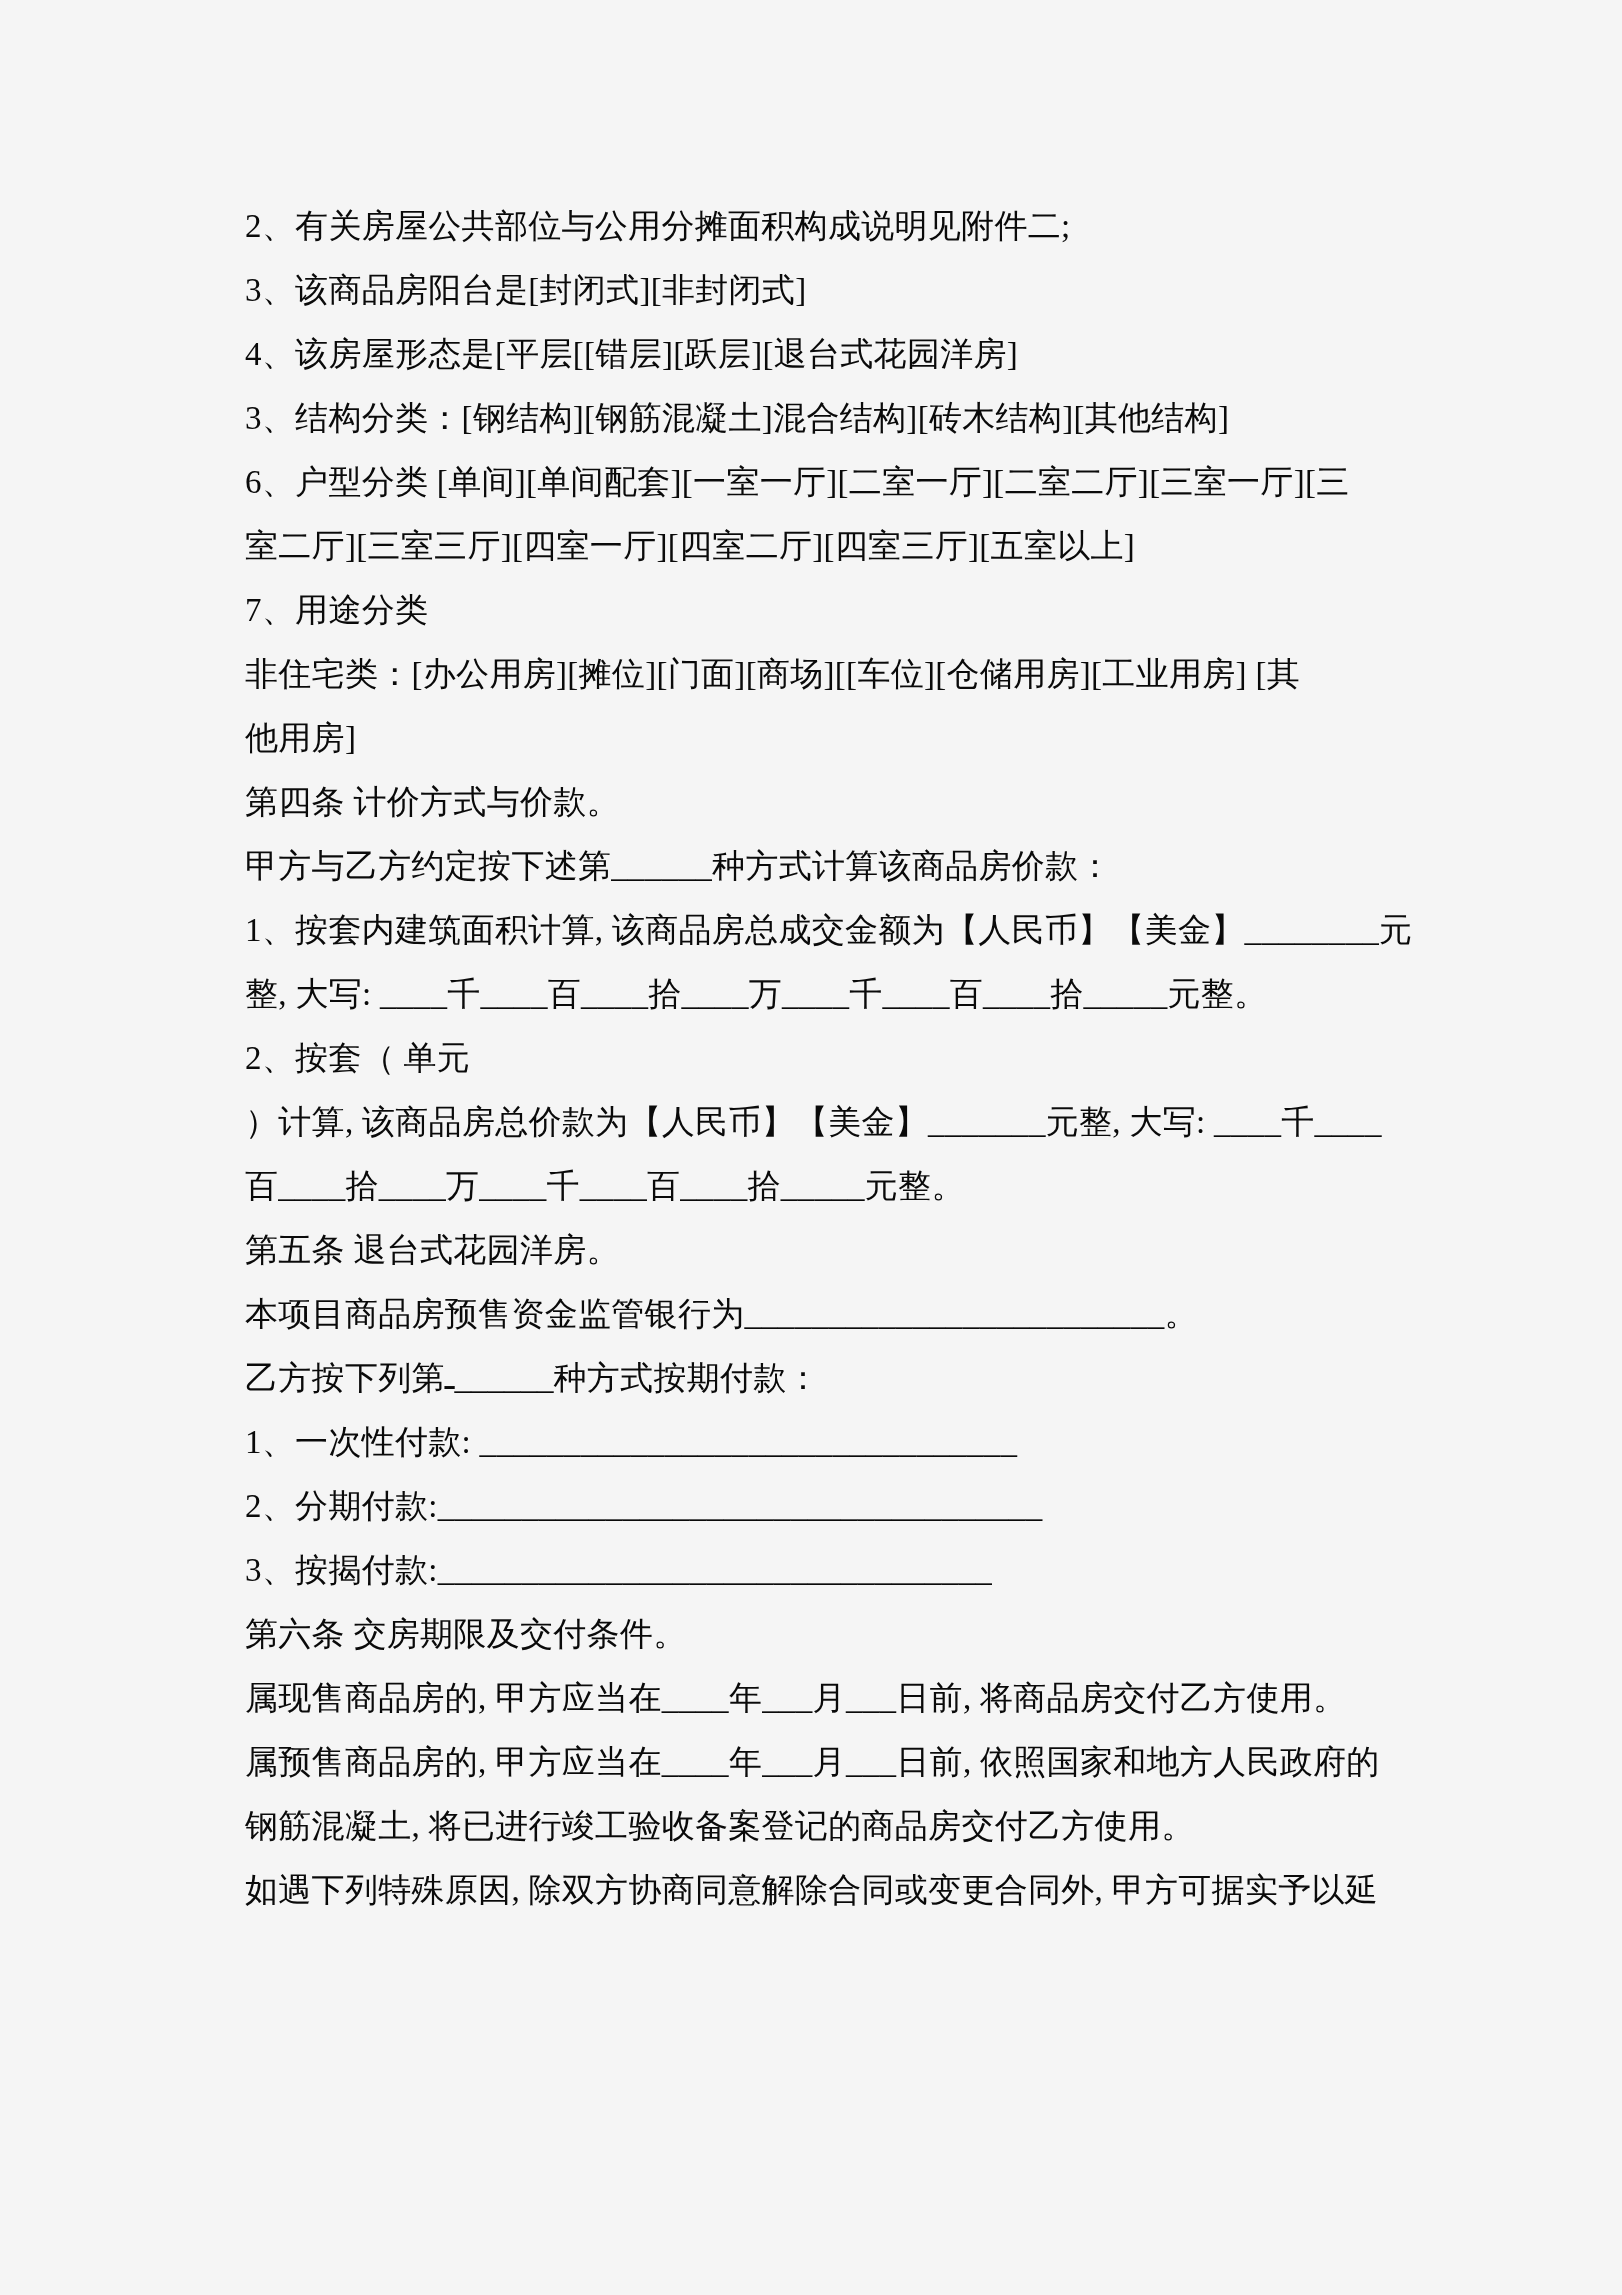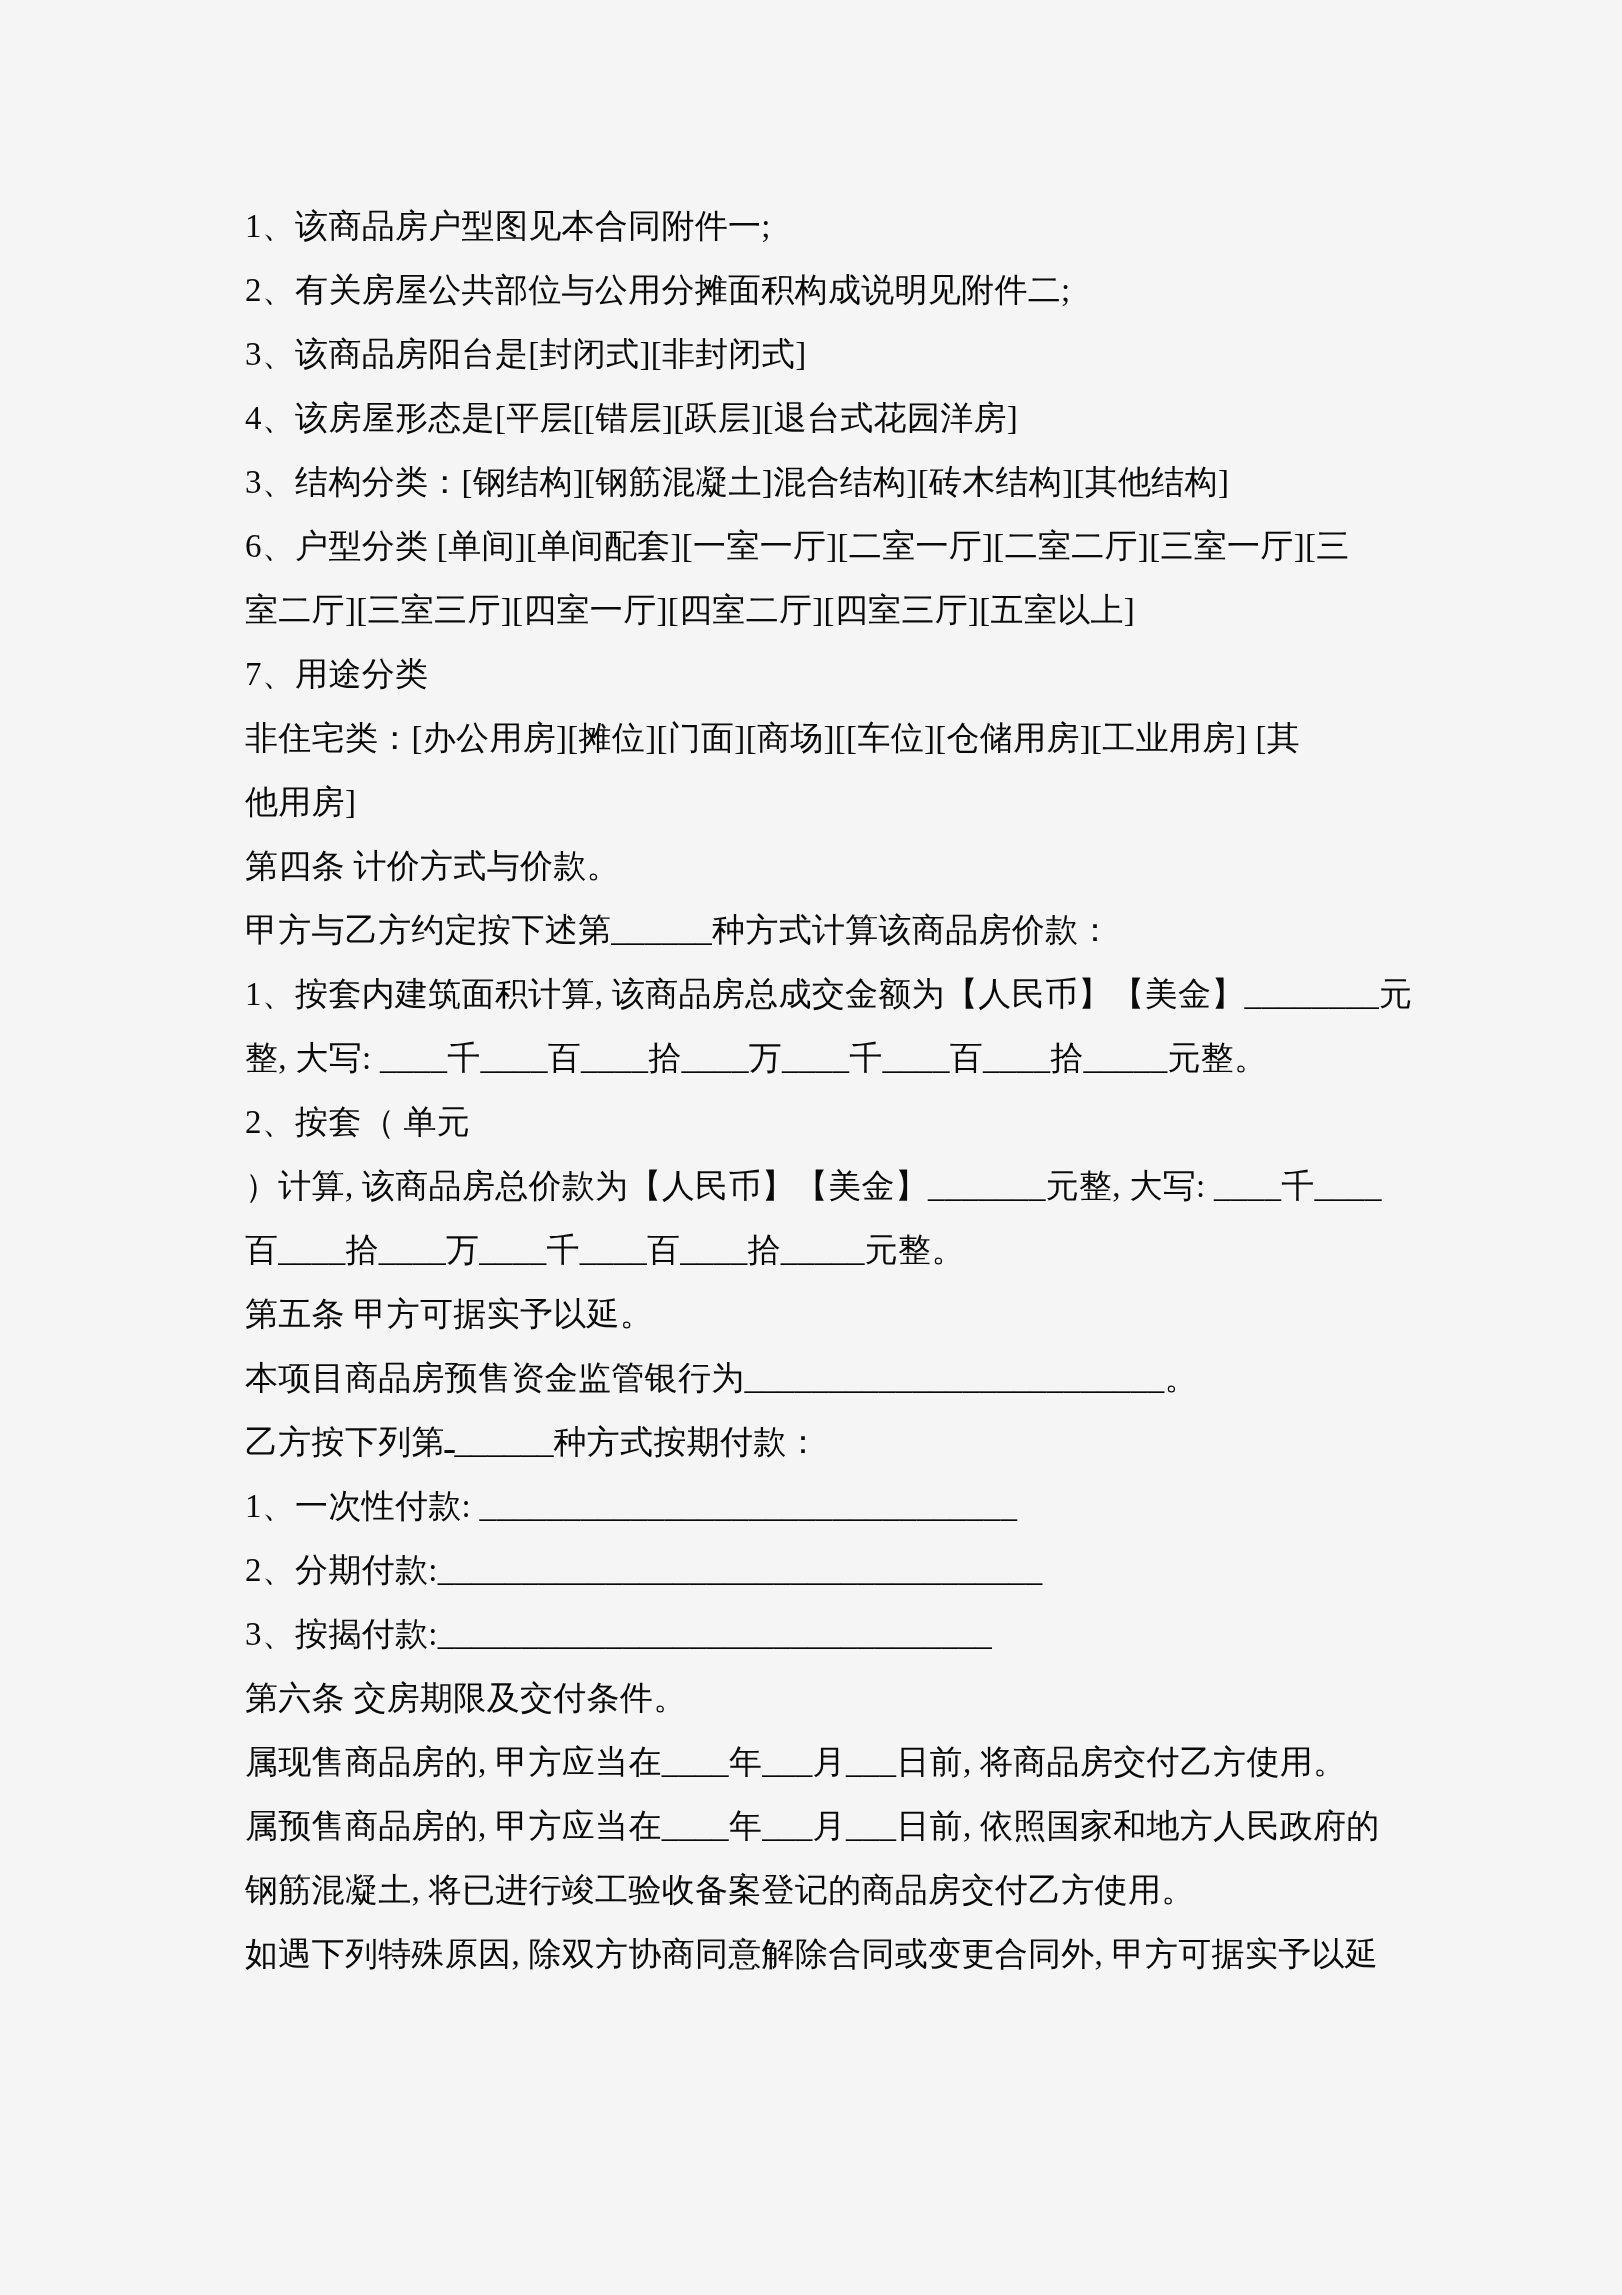--- a/index.html
+++ b/index.html
@@ -35,38 +35,37 @@
     color: #0a0a0a;
     white-space: pre;
     letter-spacing: 0.3px;
   }
 </style>
 </head>
 <body>
 
 <div class="page">
   <div class="content">
-    <div class="doc-line">1、该商品房户型图见本合同附件一;</div>
     <div class="doc-line">2、有关房屋公共部位与公用分摊面积构成说明见附件二;</div>
     <div class="doc-line">3、该商品房阳台是[封闭式][非封闭式]</div>
     <div class="doc-line">4、该房屋形态是[平层[[错层][跃层][退台式花园洋房]</div>
     <div class="doc-line">3、结构分类：[钢结构][钢筋混凝土]混合结构][砖木结构][其他结构]</div>
     <div class="doc-line">6、户型分类 [单间][单间配套][一室一厅][二室一厅][二室二厅][三室一厅][三</div>
     <div class="doc-line">室二厅][三室三厅][四室一厅][四室二厅][四室三厅][五室以上]</div>
     <div class="doc-line">7、用途分类</div>
     <div class="doc-line">非住宅类：[办公用房][摊位][门面][商场][[车位][仓储用房][工业用房] [其</div>
     <div class="doc-line">他用房]</div>
     <div class="doc-line">第四条 计价方式与价款。</div>
     <div class="doc-line">甲方与乙方约定按下述第______种方式计算该商品房价款：</div>
     <div class="doc-line">1、按套内建筑面积计算, 该商品房总成交金额为【人民币】【美金】________元</div>
     <div class="doc-line">整, 大写: ____千____百____拾____万____千____百____拾_____元整。</div>
     <div class="doc-line">2、按套（ 单元</div>
     <div class="doc-line">）计算, 该商品房总价款为【人民币】【美金】_______元整, 大写: ____千____</div>
     <div class="doc-line">百____拾____万____千____百____拾_____元整。</div>
-    <div class="doc-line">第五条 甲方可据实予以延。</div>
+    <div class="doc-line">第五条 退台式花园洋房。</div>
     <div class="doc-line">本项目商品房预售资金监管银行为_________________________。</div>
     <div class="doc-line">乙方按下列第ـ______种方式按期付款：</div>
     <div class="doc-line">1、一次性付款: ________________________________</div>
     <div class="doc-line">2、分期付款:____________________________________</div>
     <div class="doc-line">3、按揭付款:_________________________________</div>
     <div class="doc-line">第六条 交房期限及交付条件。</div>
     <div class="doc-line">属现售商品房的, 甲方应当在____年___月___日前, 将商品房交付乙方使用。</div>
     <div class="doc-line">属预售商品房的, 甲方应当在____年___月___日前, 依照国家和地方人民政府的</div>
     <div class="doc-line">钢筋混凝土, 将已进行竣工验收备案登记的商品房交付乙方使用。</div>
     <div class="doc-line">如遇下列特殊原因, 除双方协商同意解除合同或变更合同外, 甲方可据实予以延</div>

